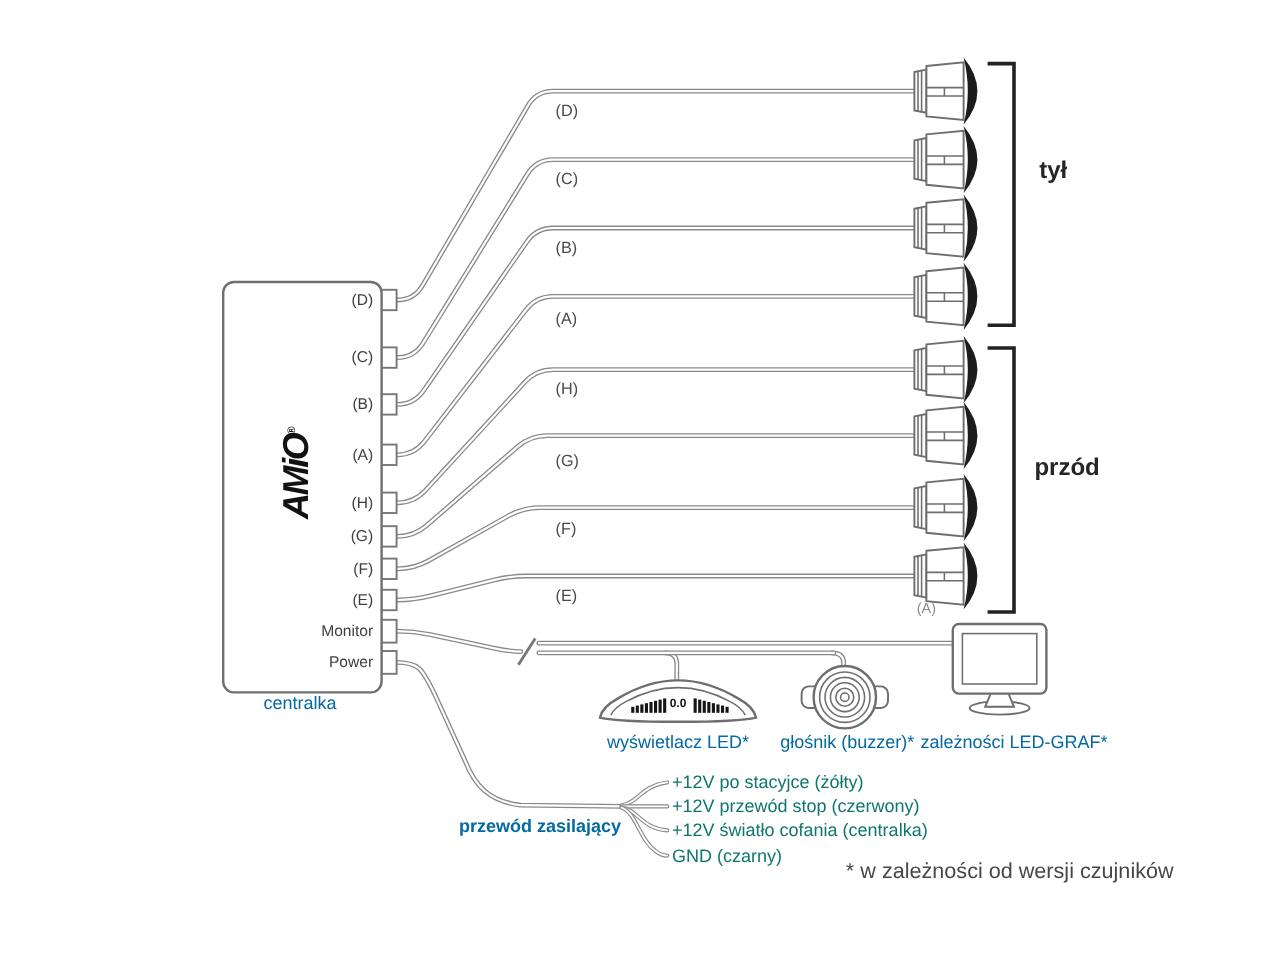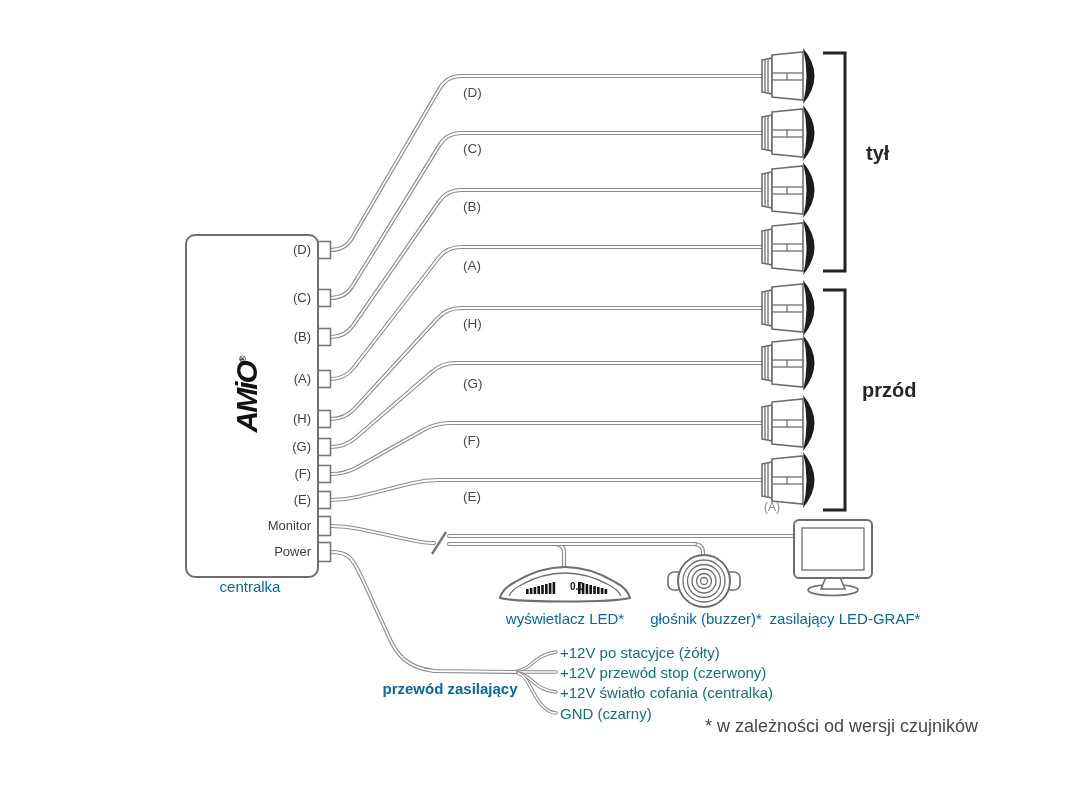--- a/index.html
+++ b/index.html
@@ -20,21 +20,21 @@
   .portlbl{position:absolute;color:#3f3f3f;font-size:13px;line-height:16px;text-align:right;}
   .devlbl{position:absolute;color:#0369a1;font-size:15px;line-height:18px;text-align:center;white-space:nowrap;}
   .grplbl{position:absolute;color:#262626;font-size:20px;font-weight:bold;line-height:24px;}
   .box{position:absolute;left:185px;top:234px;width:130px;height:340px;
        border:2px solid #6f6f6f;border-radius:10px;background:#fff;}
   .logo{position:absolute;left:187px;top:377px;width:112px;height:34px;line-height:34px;
         text-align:center;transform:rotate(-90deg);font-weight:bold;font-style:italic;
         font-size:30px;letter-spacing:-2px;color:#121212;}
   .logo sup{font-size:9px;letter-spacing:0;vertical-align:super;}
   .readout{position:absolute;left:553px;top:581px;width:24px;text-align:center;
-           font-size:10px;font-weight:bold;color:#111;line-height:12px;padding-left:12px;}
+           font-size:10px;font-weight:bold;color:#111;line-height:12px;}
   .powlbl{position:absolute;left:560px;color:#0f766e;font-size:15px;line-height:17px;white-space:nowrap;}
   .footnote{position:absolute;left:600px;top:716px;width:378px;text-align:right;
             color:#474747;font-size:18px;line-height:20px;}
   .sublbl{position:absolute;left:764px;top:500px;font-size:12px;color:#8a8a8a;}
 </style>
 </head>
 <body>
 
 <div class="stage">
 
@@ -186,28 +186,28 @@
 
   <div class="lbl" style="left:463px;top:85px;">(D)</div>
   <div class="lbl" style="left:463px;top:141px;">(C)</div>
   <div class="lbl" style="left:463px;top:199px;">(B)</div>
   <div class="lbl" style="left:463px;top:258px;">(A)</div>
   <div class="lbl" style="left:463px;top:316px;">(H)</div>
   <div class="lbl" style="left:463px;top:376px;">(G)</div>
   <div class="lbl" style="left:463px;top:433px;">(F)</div>
   <div class="lbl" style="left:463px;top:489px;">(E)</div>
 
-  <div class="grplbl" style="left:866px;top:141px;">tył</div>
+  <div class="grplbl" style="left:866px;top:130px;">tył</div>
   <div class="grplbl" style="left:862px;top:378px;">przód</div>
   <div class="sublbl">(A)</div>
 
   <div class="readout">0.0</div>
   <div class="devlbl" style="left:495px;top:610px;width:140px;">wyświetlacz LED*</div>
   <div class="devlbl" style="left:636px;top:610px;width:140px;">głośnik (buzzer)*</div>
-  <div class="devlbl" style="left:763px;top:610px;width:164px;">zasilający LED-GRAF*</div>
+  <div class="devlbl" style="left:763px;top:610px;width:164px;">zależności LED-GRAF*</div>
 
   <div class="devlbl" style="left:370px;top:680px;width:160px;font-weight:bold;">przewód zasilający</div>
   <div class="powlbl" style="top:644px;">+12V po stacyjce (żółty)</div>
   <div class="powlbl" style="top:664px;">+12V przewód stop (czerwony)</div>
   <div class="powlbl" style="top:684px;">+12V światło cofania (centralka)</div>
   <div class="powlbl" style="top:705px;">GND (czarny)</div>
 
   <div class="footnote">* w zależności od wersji czujników</div>
 
 </div>

